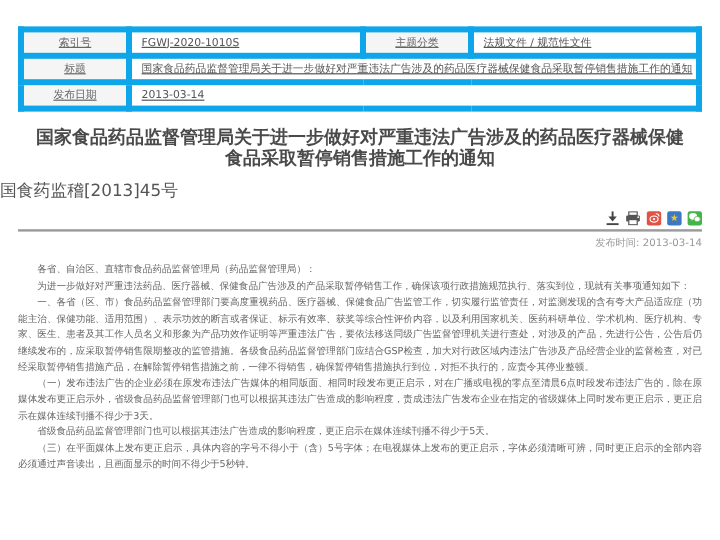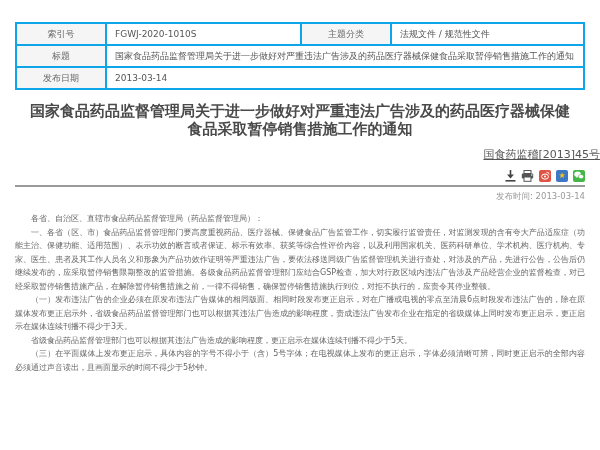--- a/index.html
+++ b/index.html
@@ -14,26 +14,27 @@
   
   table.info-table {
     width: 570px;
     margin: 22px 15px 0 15px;
     border-collapse: collapse;
     font-size: 9px;
     color: #555;
     table-layout: fixed;
   }
   table.info-table td {
-    border: 2px solid #0ea5e9;
+    border: 5px solid #0ea5e9;
     height: 22px;
     padding: 0 8px;
     vertical-align: middle;
     white-space: nowrap;
     overflow: hidden;
+    text-decoration: underline;
   }
   td.label-cell {
     background: #f5f5f5;
     width: 90px;
     text-align: center;
     color: #666;
     padding: 0 2px;
   }
   td.value-cell { color: #555; }
 
@@ -41,24 +42,23 @@
   .doc-title {
     margin: 12px 28px 0 28px;
     text-align: center;
     font-size: 15px;
     font-weight: bold;
     color: #4a4a4a;
     line-height: 18px;
   }
   .doc-number {
     margin-top: 9px;
-    text-align: right;
-    font-size: 11px;
+    text-align: left;
+    font-size: 14px;
     color: #555;
-    text-decoration: underline;
   }
 
   
   .toolbar {
     margin: 7px 15px 0 15px;
     display: flex;
     justify-content: flex-end;
     align-items: center;
     gap: 5px;
     height: 13px;
@@ -159,19 +159,20 @@
 
   <div class="divider"></div>
 
   <div class="publish-time">
     <span>发布时间:</span>
     <span>2013-03-14</span>
   </div>
 
   <div class="article-body">
       <p>各省、自治区、直辖市食品药品监督管理局（药品监督管理局）：</p>
+      <p>为进一步做好对严重违法药品、医疗器械、保健食品广告涉及的产品采取暂停销售工作，确保该项行政措施规范执行、落实到位，现就有关事项通知如下：</p>
       <p>一、各省（区、市）食品药品监督管理部门要高度重视药品、医疗器械、保健食品广告监管工作，切实履行监管责任，对监测发现的含有夸大产品适应症（功能主治、保健功能、适用范围）、表示功效的断言或者保证、标示有效率、获奖等综合性评价内容，以及利用国家机关、医药科研单位、学术机构、医疗机构、专家、医生、患者及其工作人员名义和形象为产品功效作证明等严重违法广告，要依法移送同级广告监督管理机关进行查处，对涉及的产品，先进行公告，公告后仍继续发布的，应采取暂停销售限期整改的监管措施。各级食品药品监督管理部门应结合GSP检查，加大对行政区域内违法广告涉及产品经营企业的监督检查，对已经采取暂停销售措施产品，在解除暂停销售措施之前，一律不得销售，确保暂停销售措施执行到位，对拒不执行的，应责令其停业整顿。</p>
       <p>（一）发布违法广告的企业必须在原发布违法广告媒体的相同版面、相同时段发布更正启示，对在广播或电视的零点至清晨6点时段发布违法广告的，除在原媒体发布更正启示外，省级食品药品监督管理部门也可以根据其违法广告造成的影响程度，责成违法广告发布企业在指定的省级媒体上同时发布更正启示，更正启示在媒体连续刊播不得少于3天。</p>
       <p>省级食品药品监督管理部门也可以根据其违法广告造成的影响程度，更正启示在媒体连续刊播不得少于5天。</p>
       <p>（三）在平面媒体上发布更正启示，具体内容的字号不得小于（含）5号字体；在电视媒体上发布的更正启示，字体必须清晰可辨，同时更正启示的全部内容必须通过声音读出，且画面显示的时间不得少于5秒钟。</p>
     </div>
 
 </div>
 
 </body></html>

